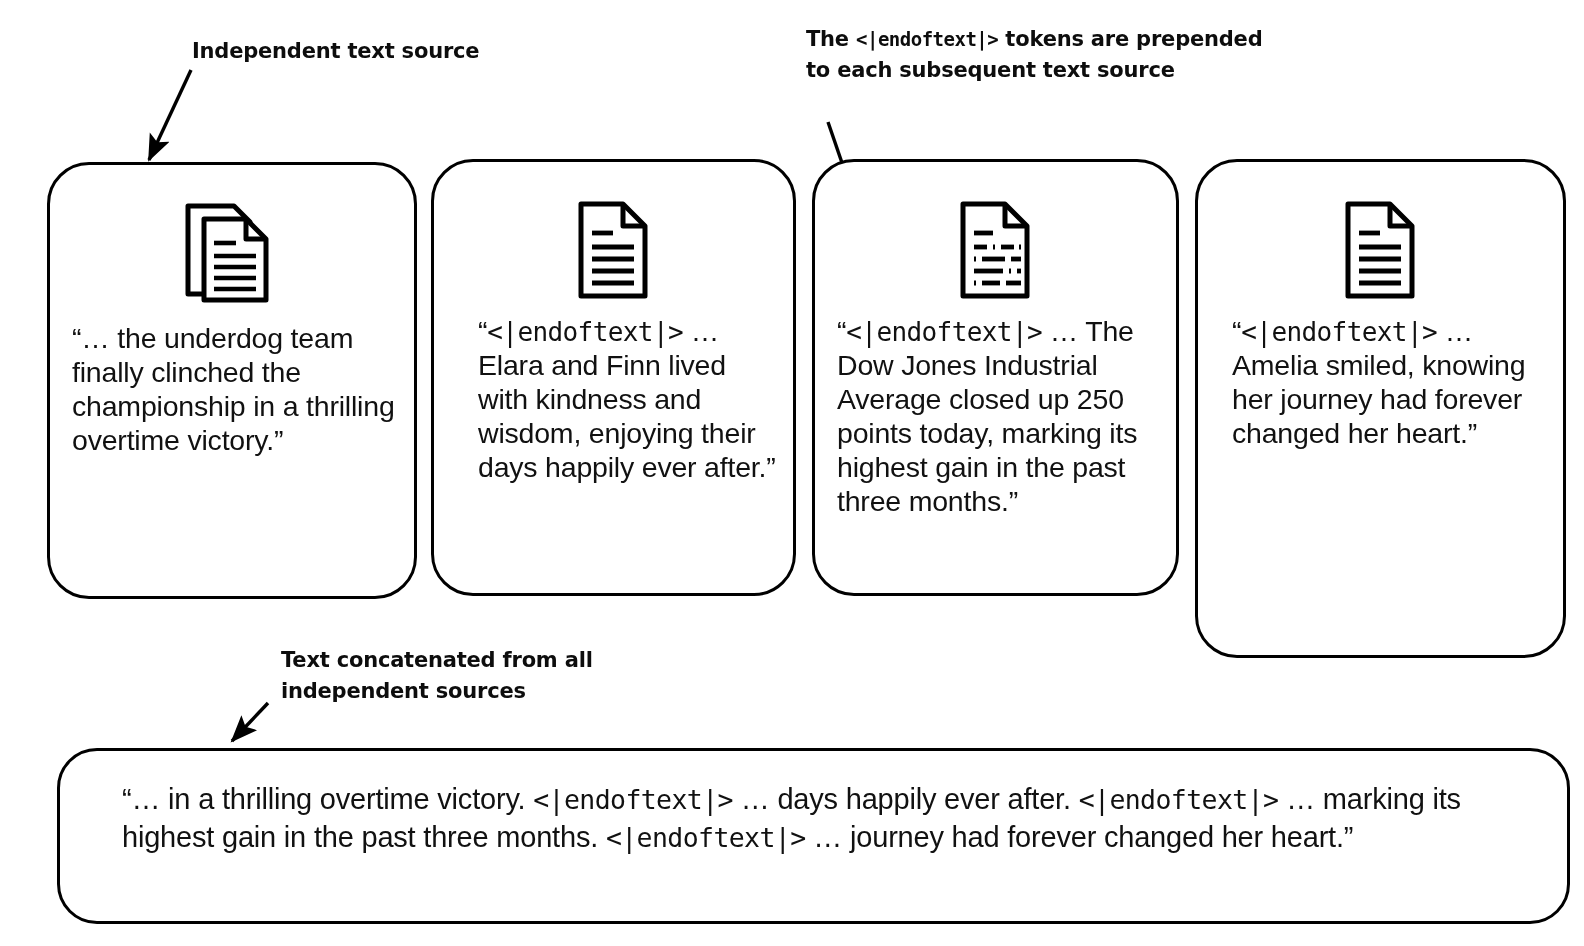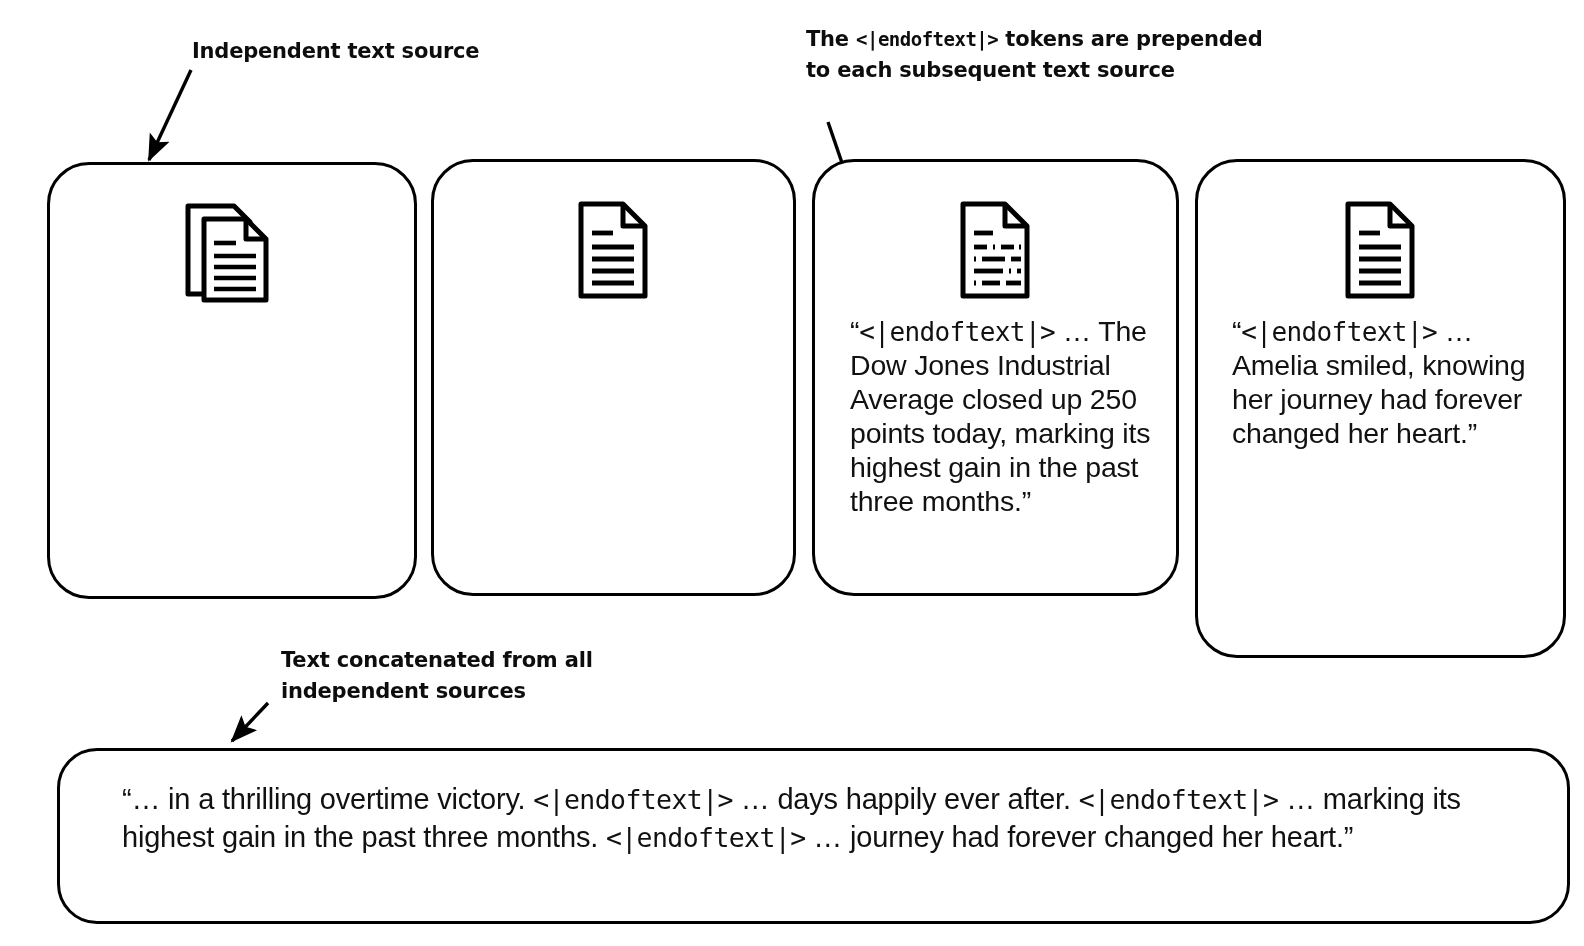--- a/index.html
+++ b/index.html
@@ -90,21 +90,21 @@
     left: 22px;
     right: 14px;
     font-family: "Liberation Sans", sans-serif;
     font-size: 28.5px;
     line-height: 1.195;
     color: #111111;
     letter-spacing: -0.2px;
   }
   #card-0 .card-text { left: 22px; top: 156px; }
   #card-1 .card-text { left: 44px; }
-  #card-2 .card-text { left: 35px; }
+  #card-2 .card-text { left: 22px; }
   #card-3 .card-text { left: 34px; }
 
   .tok {
     font-family: "DejaVu Sans Mono", monospace;
     font-size: 26px;
     letter-spacing: -0.6px;
   }
 
   
   #concat-box {
@@ -166,34 +166,36 @@
       <path d="M20,16 H62 L82,36 V97 H20 Z" fill="#ffffff" stroke="#000000" stroke-width="5" stroke-linejoin="round"></path>
       <path d="M62,16 V36 H82" fill="none" stroke="#000000" stroke-width="5" stroke-linejoin="round"></path>
 
       <line x1="30" y1="40" x2="52" y2="40" stroke="#000000" stroke-width="4.6"></line>
       <line x1="30" y1="53" x2="72" y2="53" stroke="#000000" stroke-width="4.6"></line>
       <line x1="30" y1="64" x2="72" y2="64" stroke="#000000" stroke-width="4.6"></line>
       <line x1="30" y1="75" x2="72" y2="75" stroke="#000000" stroke-width="4.6"></line>
       <line x1="30" y1="86" x2="72" y2="86" stroke="#000000" stroke-width="4.6"></line>
     </svg>
   </div>
+  <div class="card-text"><span>“… </span><span>the underdog team finally clinched the championship in a thrilling overtime victory.”</span></div>
 </div>
 
 <div class="card" id="card-1">
   <div class="card-icon">
     <svg width="78" height="100" viewBox="0 0 78 100">
       <path d="M6,4 H48 L70,26 V96 H6 Z" fill="#ffffff" stroke="#000000" stroke-width="5" stroke-linejoin="round"></path>
       <path d="M48,4 V26 H70" fill="none" stroke="#000000" stroke-width="5" stroke-linejoin="round"></path>
       <line x1="17" y1="33" x2="38" y2="33" stroke="#000000" stroke-width="4.8"></line>
       <line x1="17" y1="47" x2="59" y2="47" stroke="#000000" stroke-width="4.8"></line>
       <line x1="17" y1="59" x2="59" y2="59" stroke="#000000" stroke-width="4.8"></line>
       <line x1="17" y1="71" x2="59" y2="71" stroke="#000000" stroke-width="4.8"></line>
       <line x1="17" y1="83" x2="59" y2="83" stroke="#000000" stroke-width="4.8"></line>
     </svg>
   </div>
+  <div class="card-text"><span>“</span><span class="tok">&lt;|endoftext|&gt;</span><span> … </span><span>Elara and Finn lived with kindness and wisdom, enjoying their days happily ever after.”</span></div>
 </div>
 
 <div class="card" id="card-2">
   <div class="card-icon">
     <svg width="78" height="100" viewBox="0 0 78 100">
       <path d="M6,4 H48 L70,26 V96 H6 Z" fill="#ffffff" stroke="#000000" stroke-width="5" stroke-linejoin="round"></path>
       <path d="M48,4 V26 H70" fill="none" stroke="#000000" stroke-width="5" stroke-linejoin="round"></path>
 
       <line x1="17" y1="33" x2="36" y2="33" stroke="#000000" stroke-width="4.8"></line>
 

